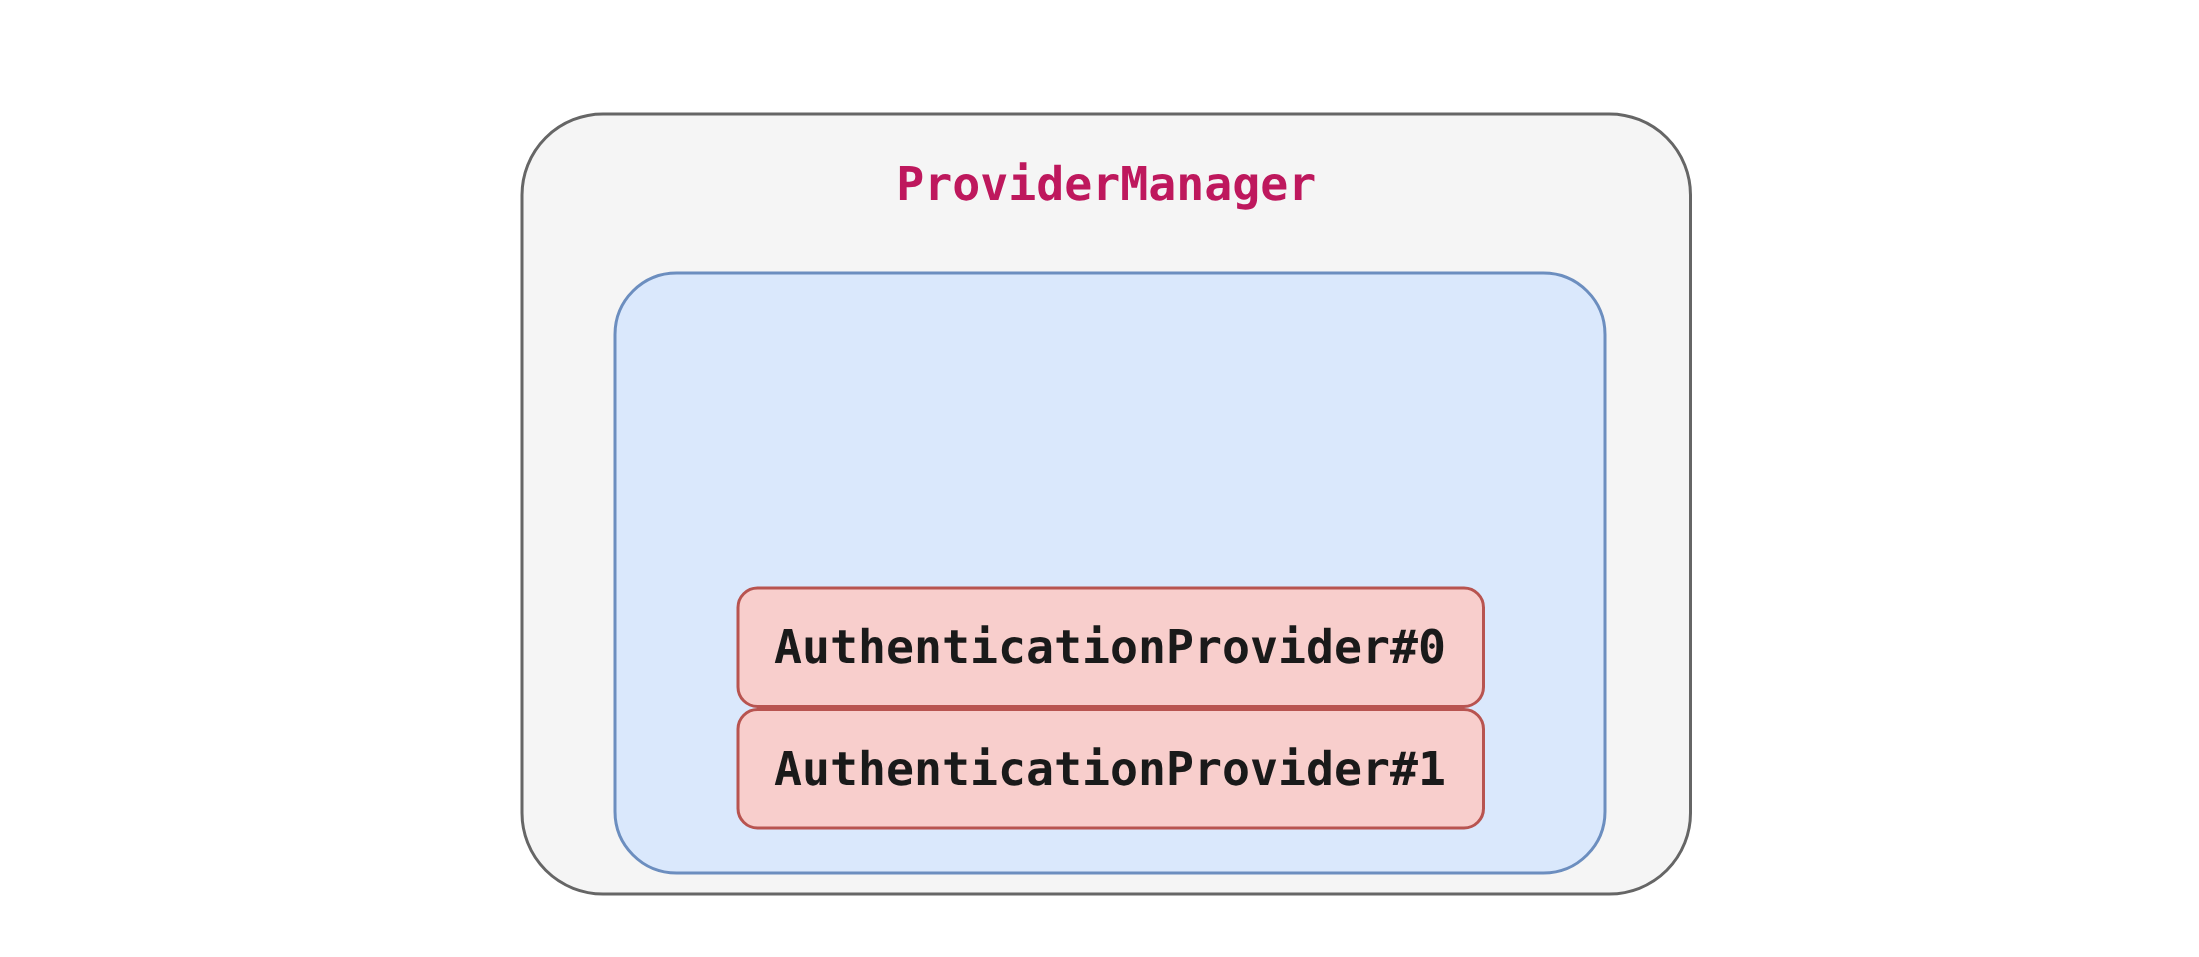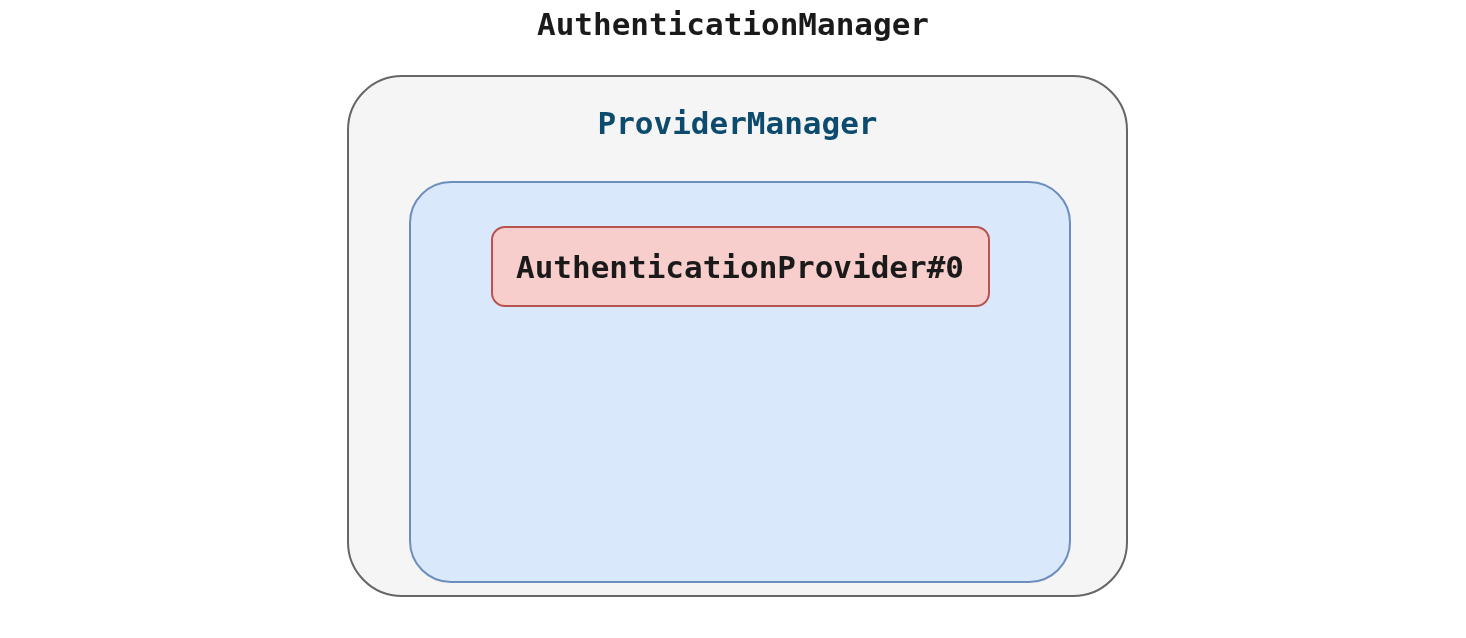--- a/index.html
+++ b/index.html
@@ -38,36 +38,36 @@
     border-radius: 55px;
   }
   .outer-label {
     position: absolute;
     top: 28px;
     left: 0;
     width: 100%;
     text-align: center;
     font-size: 31px;
     font-weight: bold;
-    color: #0c4a6e;
+    color: #be185d;
   }
   .inner-box {
     position: absolute;
     left: 60px;
     top: 104px;
     width: 662px;
     height: 402px;
     background: var(--inner-bg, #dae8fc);
     border: 2px solid var(--inner-border, #6c8ebf);
     border-radius: 42px;
     display: flex;
     flex-direction: column;
     align-items: center;
-    justify-content: flex-start;
-    padding: 43px 0 60px 0;
+    justify-content: flex-end;
+    padding: 43px 0 28px 0;
   }
   .provider-box {
     width: 499px;
     height: 81px;
     background: var(--provider-bg, #f8cecc);
     border: 2px solid var(--provider-border, #b85450);
     border-radius: 14px;
     display: flex;
     align-items: center;
     justify-content: center;
@@ -77,29 +77,31 @@
     font-weight: bold;
     color: #1a1a1a;
     white-space: nowrap;
   }
 </style>
 </head>
 <body>
 
 <div class="canvas">
 
-  <div class="diagram-title">AuthenticationManager</div>
 
   <div class="outer-box">
 
     <div class="outer-label">ProviderManager</div>
 
     <div class="inner-box">
 
       <div class="provider-box">
         <span class="provider-label">AuthenticationProvider#0</span>
       </div>
 
+      <div class="provider-box">
+        <span class="provider-label">AuthenticationProvider#1</span>
+      </div>
 
 
     </div>
   </div>
 </div>
 
 </body></html>

